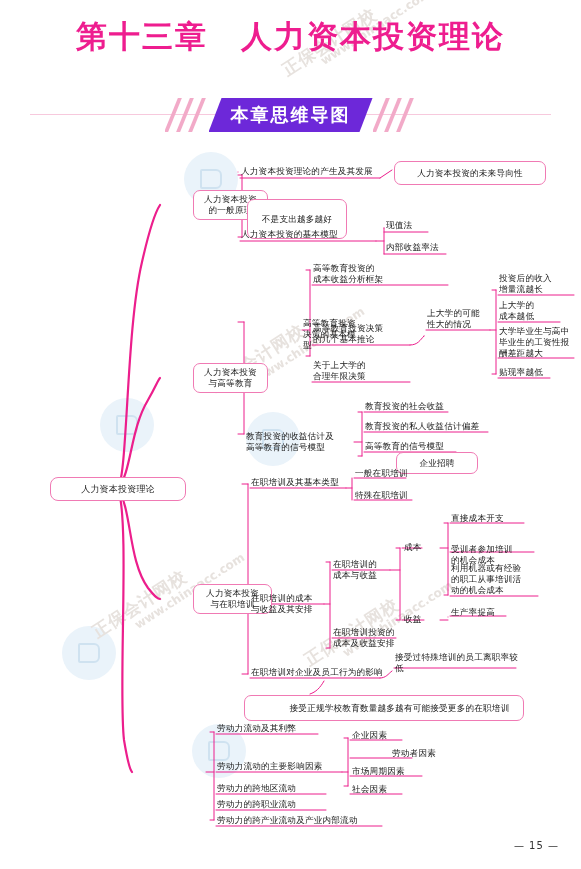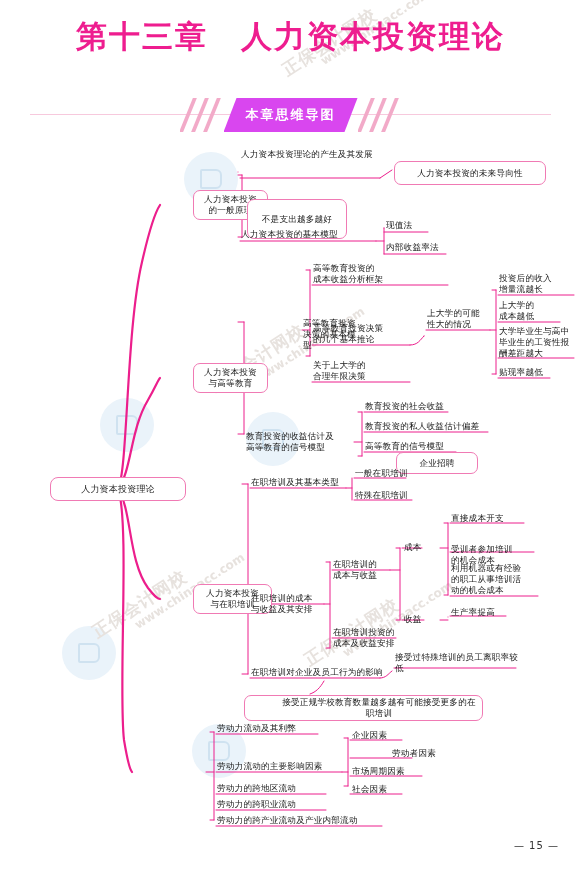--- a/index.html
+++ b/index.html
@@ -42,21 +42,21 @@
   .banner-center{
     position:absolute;left:50%;top:0;transform:translateX(-50%);
     height:34px;display:flex;align-items:stretch;
   }
   .hatch{width:44px;position:relative;overflow:hidden;}
   .hatch span{
     position:absolute;top:-6px;width:4px;height:46px;background:#f2aac8;
     transform:skewX(-22deg);
   }
   .banner-plate{
-    background:#d946ef;color:#ffffff;font-size:13px;font-weight:700;letter-spacing:2px;
+    background:#6d28d9;color:#ffffff;font-size:18px;font-weight:700;letter-spacing:2px;
     display:flex;align-items:center;padding:0 22px;
     clip-path:polygon(13px 0,100% 0,calc(100% - 13px) 100%,0 100%);
     font-family:"DejaVu Sans","Liberation Sans",sans-serif;
   }
 
   
   .map{position:absolute;left:0;top:0;width:581px;height:869px;z-index:3;}
   .map svg{position:absolute;left:0;top:0;}
 
   .node{
@@ -260,21 +260,21 @@
 
     <div class="node cap root" style="left:50px;top:477px;width:136px;height:24px;">人力资本投资理论</div>
 
     <div class="node cap branch" style="left:161px;top:190px;width:75px;height:30px;">人力资本投资
 的一般原理</div>
     <div class="node cap branch" style="left:161px;top:363px;width:75px;height:30px;">人力资本投资
 与高等教育</div>
     <div class="node cap branch" style="left:161px;top:584px;width:79px;height:30px;">人力资本投资
 与在职培训</div>
 
-    <div class="node txt" style="left:241px;top:148px;width:142px;height:13px;">人力资本投资理论的产生及其发展</div>
+    <div class="node txt" style="left:241px;top:165px;width:142px;height:13px;">人力资本投资理论的产生及其发展</div>
     <div class="node cap" style="left:394px;top:161px;width:152px;height:24px;">人力资本投资的未来导向性</div>
 
     <div class="node cap" style="left:247px;top:199px;width:100px;height:40px;">不是支出越多越好</div>
 
     <div class="node txt" style="left:241px;top:228px;width:138px;height:13px;">人力资本投资的基本模型</div>
     <div class="node txt" style="left:386px;top:219px;width:44px;height:13px;">现值法</div>
     <div class="node txt" style="left:386px;top:241px;width:64px;height:13px;">内部收益率法</div>
 
     <div class="node txt" style="left:313px;top:262px;width:140px;height:24px;">高等教育投资的
 成本收益分析框架</div>
@@ -323,21 +323,21 @@
 
     <div class="node txt" style="left:404px;top:613px;width:22px;height:13px;">收益</div>
     <div class="node txt" style="left:451px;top:606px;width:58px;height:13px;">生产率提高</div>
 
     <div class="node txt" style="left:333px;top:626px;width:68px;height:24px;">在职培训投资的
 成本及收益安排</div>
 
     <div class="node txt" style="left:251px;top:666px;width:132px;height:13px;">在职培训对企业及员工行为的影响</div>
     <div class="node txt" style="left:395px;top:656px;width:126px;height:13px;">接受过特殊培训的员工离职率较低</div>
 
-    <div class="node cap" style="left:244px;top:695px;width:239px;height:26px;padding-left:36px;">接受正规学校教育数量越多越有可能接受更多的在职培训</div>
+    <div class="node cap" style="left:244px;top:695px;width:280px;height:26px;padding-left:36px;">接受正规学校教育数量越多越有可能接受更多的在职培训</div>
 
     <div class="node txt" style="left:217px;top:722px;width:106px;height:13px;">劳动力流动及其利弊</div>
     <div class="node txt" style="left:217px;top:760px;width:130px;height:13px;">劳动力流动的主要影响因素</div>
     <div class="node txt" style="left:352px;top:729px;width:54px;height:13px;">企业因素</div>
     <div class="node txt" style="left:352px;top:747px;width:64px;height:13px;margin-left:40px;">劳动者因素</div>
     <div class="node txt" style="left:352px;top:765px;width:74px;height:13px;">市场周期因素</div>
     <div class="node txt" style="left:352px;top:783px;width:54px;height:13px;">社会因素</div>
 
     <div class="node txt" style="left:217px;top:782px;width:114px;height:13px;">劳动力的跨地区流动</div>
     <div class="node txt" style="left:217px;top:798px;width:114px;height:13px;">劳动力的跨职业流动</div>

